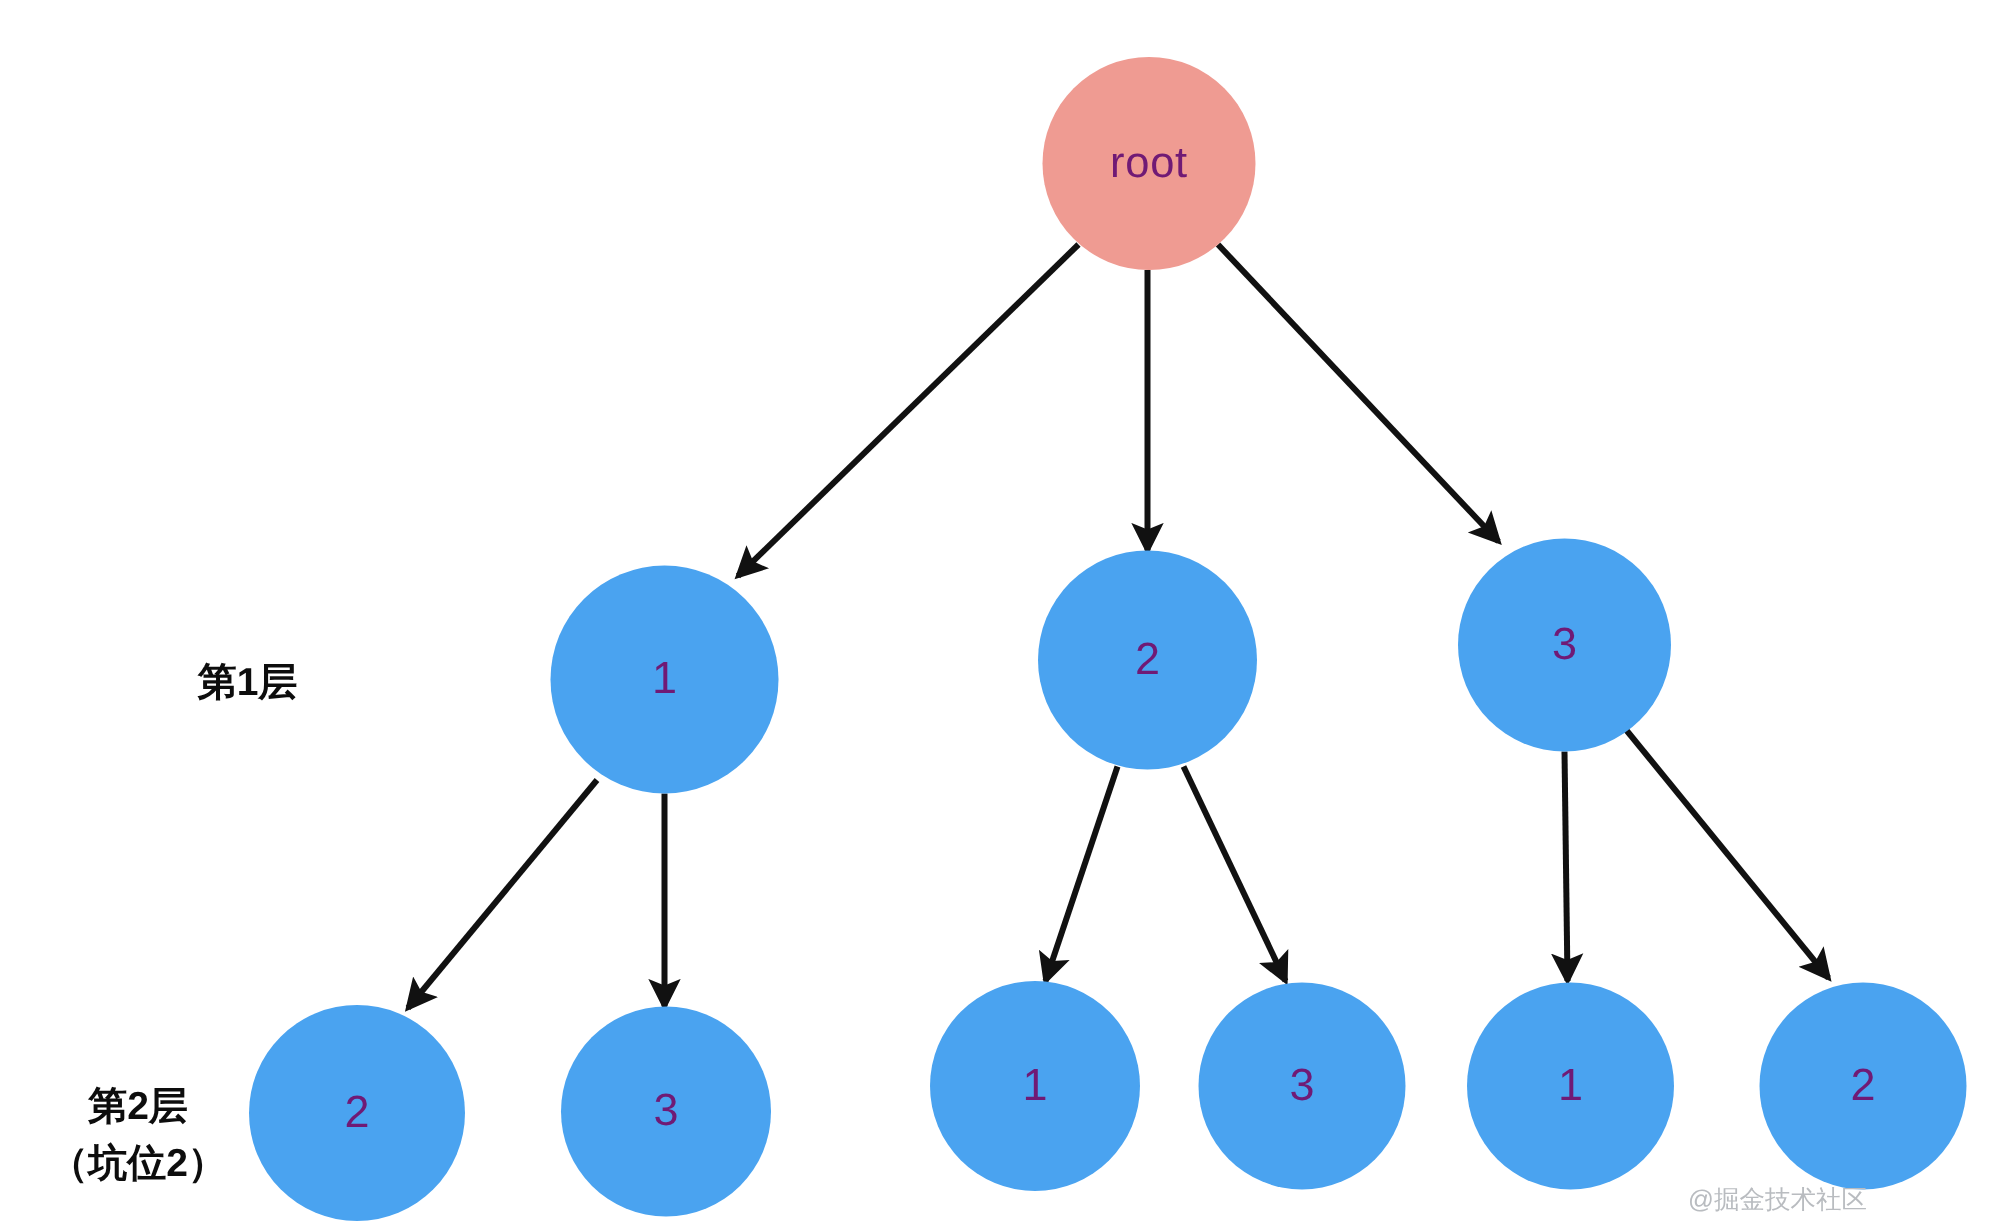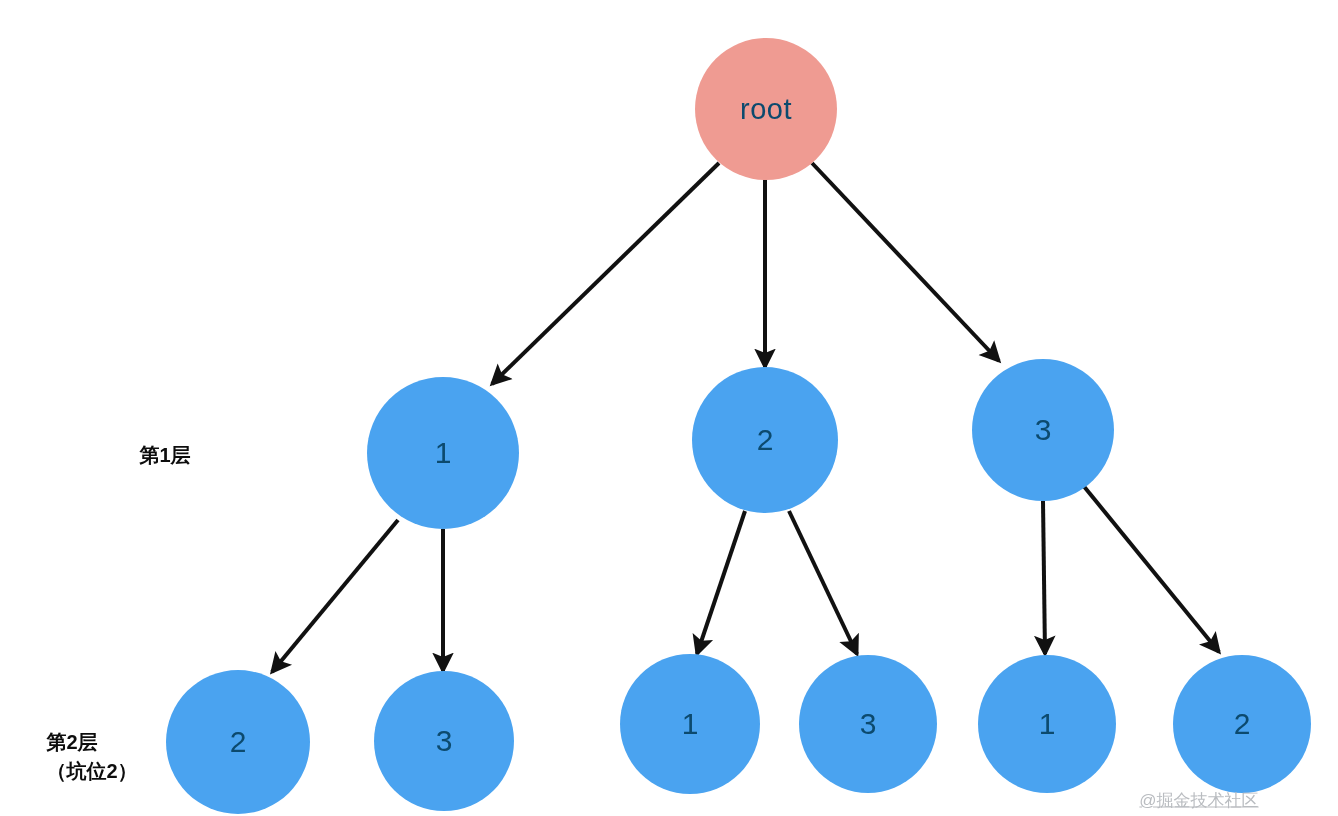--- a/index.html
+++ b/index.html
@@ -28,37 +28,38 @@
     position: absolute;
     border-radius: 50%;
     display: flex;
     align-items: center;
     justify-content: center;
     color: #ffffff;
     box-sizing: border-box;
     user-select: none;
   }
   .node-label {
-    color: #0c4a6e;
+    color: #701a75;
     line-height: 1;
     text-align: center;
   }
   .node.root .node-label {
     font-size: 29px;
     letter-spacing: 0.5px;
   }
   .node.child .node-label {
     font-size: 30px;
   }
   .tier-label {
     position: absolute;
     color: #0d0d0d;
     font-weight: bold;
-    font-size: 20px;
+    font-size: 26px;
     line-height: 1.45;
+    text-align: center;
     white-space: nowrap;
     user-select: none;
   }
   .tier-label .tier-line {
     display: block;
   }
   .watermark {
     position: absolute;
     color: #b9bcc0;
     font-size: 17px;
@@ -124,15 +125,15 @@
   </div>
 
   <div class="tier-label" style="left: 0px; top: 0px; transform: translate(165px, 455px) translate(-50%, -50%); color: rgb(13, 13, 13);">
     <span class="tier-line">第1层</span>
   </div>
   <div class="tier-label" style="left: 0px; top: 12px; transform: translate(92px, 745px) translate(-50%, -50%); color: rgb(13, 13, 13);">
     <span class="tier-line">第2层</span>
     <span class="tier-line">（坑位2）</span>
   </div>
 
-  <div class="watermark" style="left: 14px; top: 0px; transform: translate(1185px, 800px) translate(-50%, -50%); text-decoration: underline;">@掘金技术社区</div>
+  <div class="watermark" style="left: 0px; top: 0px; transform: translate(1185px, 800px) translate(-50%, -50%);">@掘金技术社区</div>
 
 </div>
 
 </body></html>

